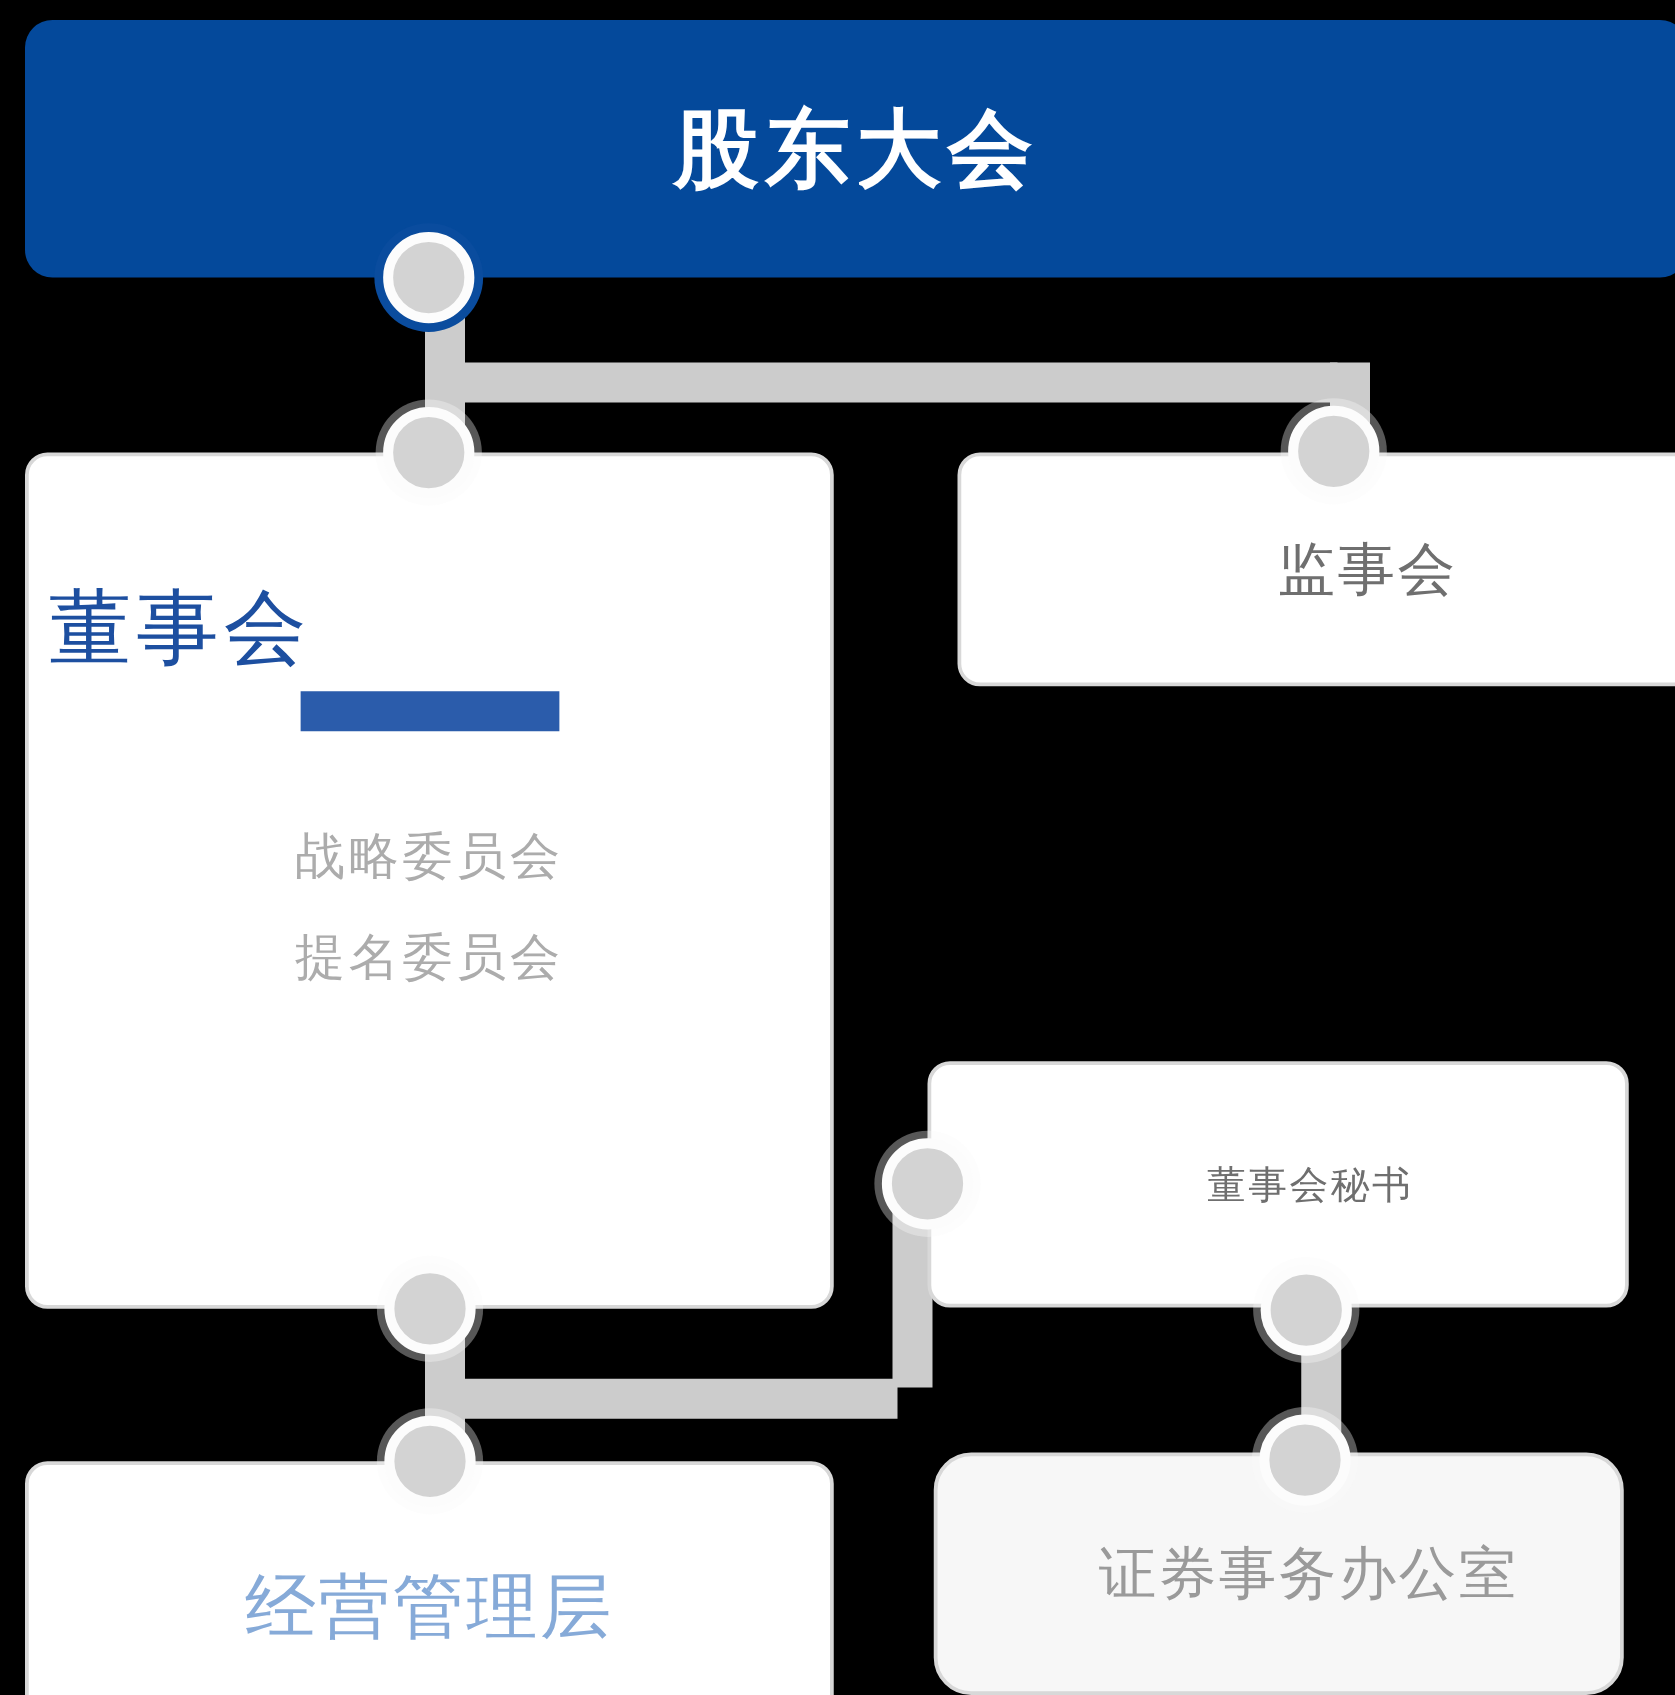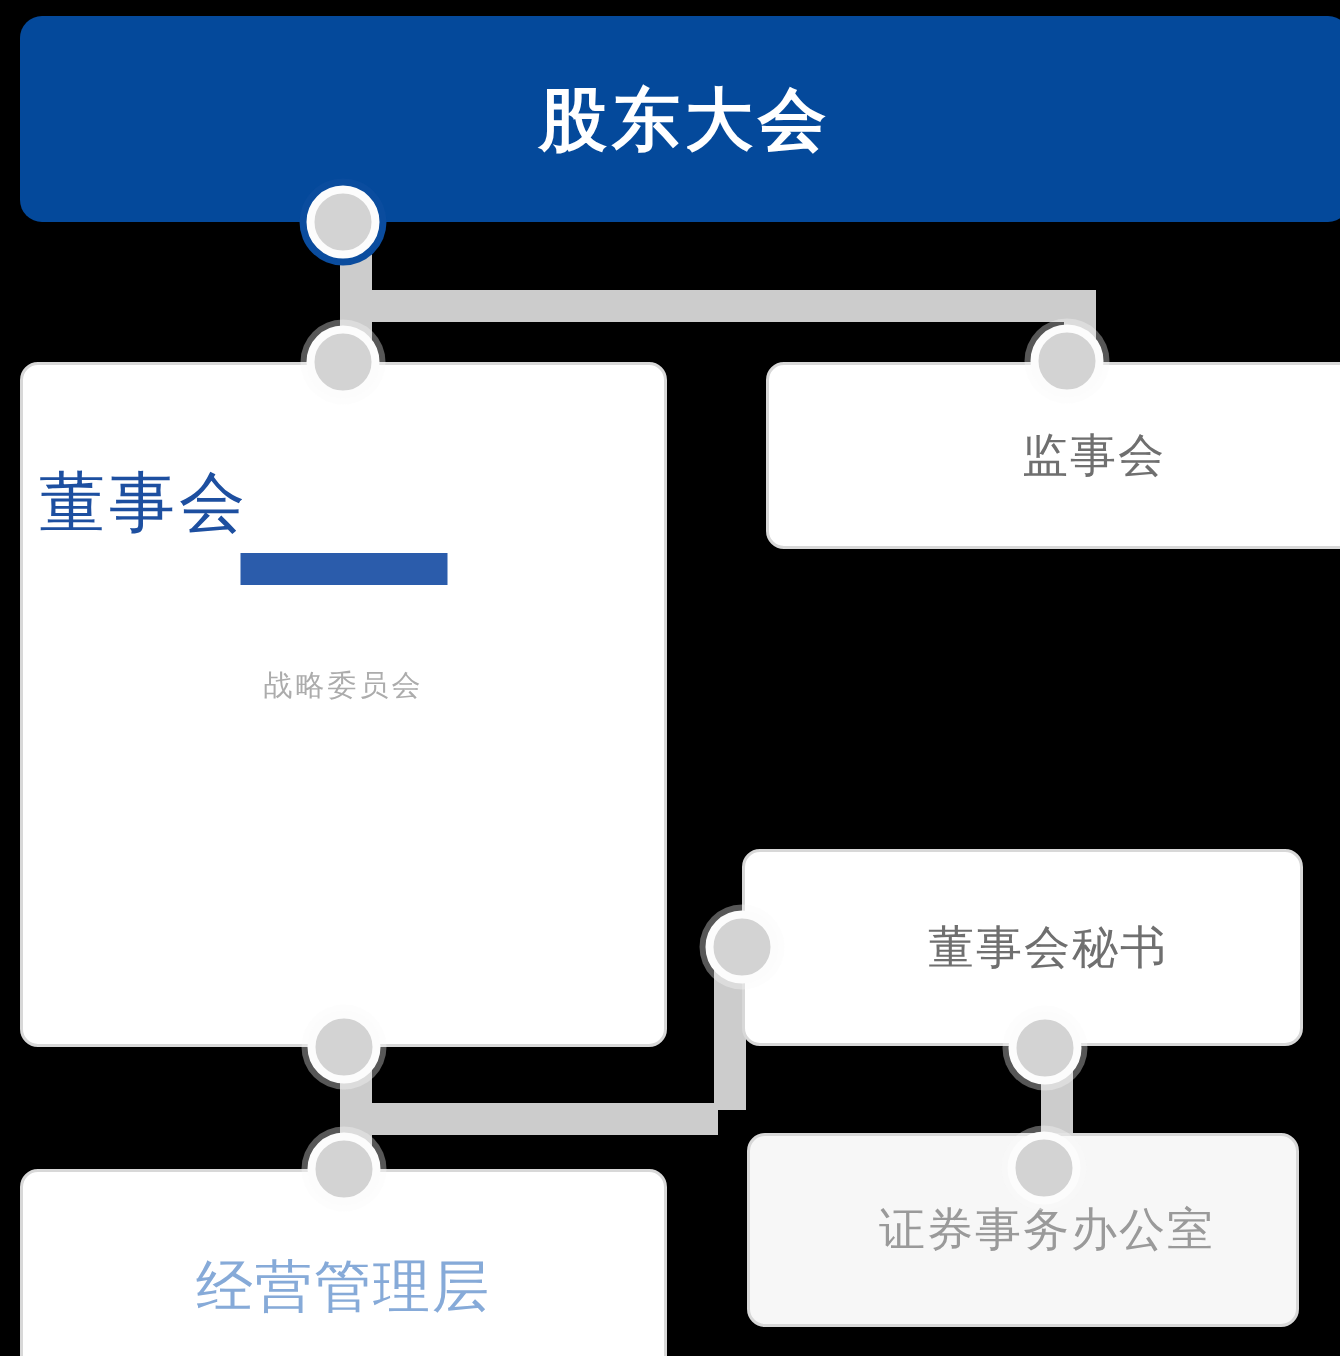--- a/index.html
+++ b/index.html
@@ -42,42 +42,42 @@
 
   
   .card{
     position:absolute;background:var(--card-bg);
     border:3px solid var(--card-border);border-radius:18px;z-index:2;
   }
   .card-board{left:4px;top:346px;width:647px;height:685px;}
   .card-supervisors{left:726px;top:346px;width:602px;height:187px;margin-left:24px;}
   .card-secretary{left:726px;top:833px;width:561px;height:197px;}
   .card-management{left:4px;top:1153px;width:647px;height:234px;}
-  .card-securities{left:731px;top:1117px;width:552px;height:194px;background:var(--securities-bg);}
+  .card-securities{left:731px;top:1146px;width:552px;height:194px;background:var(--securities-bg);border-radius:30px;}
 
   .board-title{
     position:absolute;left:0;top:86px;width:100%;text-align:left;
     color:var(--board-title);font-size:66px;font-weight:500;letter-spacing:4px;line-height:70px;white-space:nowrap;
   }
   .board-divider{
     position:absolute;top:188px;left:50%;transform:translateX(-50%);
     width:207px;height:7px;background:var(--divider);
   }
   .committees{position:absolute;left:0;top:248px;width:100%;text-align:center;}
   .committee-item{
-    color:var(--committee-text);font-size:29px;letter-spacing:3px;
+    color:var(--committee-text);font-size:40px;letter-spacing:3px;
     height:81px;line-height:81px;white-space:nowrap;
   }
 
   .card-label{
     position:absolute;top:50%;transform:translate(-50%,-50%);
     line-height:1.2;white-space:nowrap;
   }
   .label-supervisors{left:325px;color:var(--supervisors-text);font-size:46px;letter-spacing:2px;}
-  .label-secretary{left:303px;color:var(--secretary-text);font-size:46px;letter-spacing:2px;}
+  .label-secretary{left:303px;color:var(--secretary-text);font-size:31px;letter-spacing:2px;}
   .label-securities{left:297px;color:var(--securities-text);font-size:46px;letter-spacing:2px;}
   .label-management{left:50%;color:var(--management-text);font-size:57px;letter-spacing:2px;}
 
   
   .line{position:absolute;background:var(--line);z-index:1;}
   .line-sh-board-v{left:324px;top:206px;width:7px;height:140px;}
   .line-sh-h{left:324px;top:274px;width:730px;height:7px;}
   .line-sh-sup-v{left:1048px;top:274px;width:7px;height:71px;}
   .line-board-mgmt-v{left:324px;top:1031px;width:7px;height:122px;}
   .line-board-sec-h{left:328px;top:1087px;width:374px;height:7px;}
@@ -118,20 +118,21 @@
 
   <div class="banner">
     <div class="banner-label">股东大会</div>
   </div>
 
   <div class="card card-board">
     <div class="board-title">董事会</div>
     <div class="board-divider"></div>
     <div class="committees">
       <div class="committee-item">战略委员会</div>
+      <div class="committee-item">提名委员会</div>
     </div>
   </div>
 
   <div class="card card-supervisors">
     <div class="card-label label-supervisors">监事会</div>
   </div>
 
   <div class="card card-secretary">
     <div class="card-label label-secretary">董事会秘书</div>
   </div>

